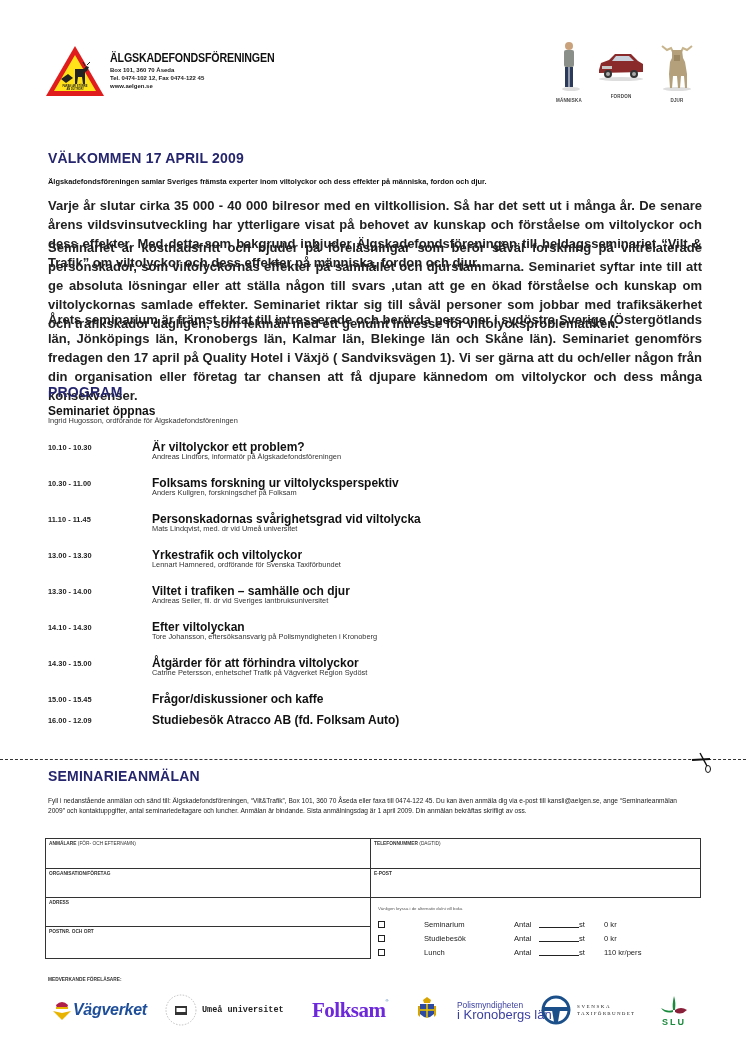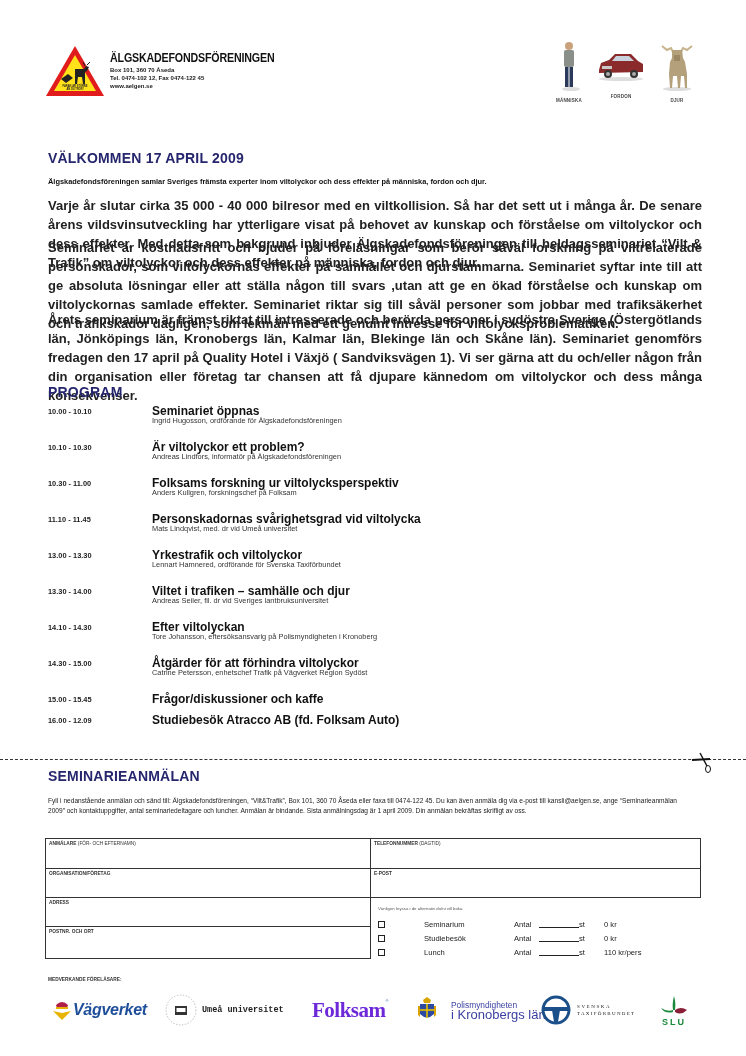--- a/index.html
+++ b/index.html
@@ -110,21 +110,20 @@
 
 <h1 class="abs sec" style="left:48px; top:150px;">VÄLKOMMEN 17 APRIL 2009</h1>
 <div class="abs lead" style="left:48px; top:177px;">Älgskadefondsföreningen samlar Sveriges främsta experter inom viltolyckor och dess effekter på människa, fordon och djur.</div>
 <p class="abs para" style="left:48px; top:196px;">Varje år slutar cirka 35 000 - 40 000 bilresor med en viltkollision. Så har det sett ut i många år. De senare årens vildsvinsutveckling har ytterligare visat på behovet av kunskap och förståelse om viltolyckor och dess effekter. Med detta som bakgrund inbjuder Älgskadefondsföreningen till heldagsseminariet “Vilt &amp; Trafik” om viltolyckor och dess effekter på  människa, fordon och djur.</p>
 <p class="abs para" style="left:48px; top:238px;">Seminariet är kostnadsfritt och bjuder på föreläsningar som berör såväl forskning på viltrelaterade personskador, som viltolyckornas effekter på samhället och djurstammarna. Seminariet syftar inte till att ge absoluta lösningar eller att ställa någon till svars ,utan att ge en ökad förståelse och kunskap om viltolyckornas samlade effekter. Seminariet riktar sig till såväl personer som jobbar med trafiksäkerhet och trafikskador dagligen, som lekmän med ett genuint intresse för viltolycksproblematiken.</p>
 <p class="abs para" style="left:48px; top:310px;"><span>Årets seminarium är främst riktat till intresserade och berörda personer i sydöstra Sverige (Östergötlands län, Jönköpings län, Kronobergs län, Kalmar län, Blekinge län och Skåne län). Seminariet genomförs </span><b>fredagen den 17 april på Quality Hotel i Växjö</b><span> ( Sandviksvägen 1). Vi ser gärna att du och/eller någon från din organisation eller företag tar chansen att få djupare kännedom om viltolyckor och dess många konsekvenser.</span></p>
 
 <h1 class="abs sec" style="left:48px; top:384px;">PROGRAM</h1>
 <div class="abs prog">
   <div class="prog-row">
-    <div class="prog-time">10.00 - 10.10</div>
     <div>
         <div class="prog-title">Seminariet öppnas</div>
         <div class="prog-speaker">Ingrid Hugosson, ordförande för Älgskadefondsföreningen</div>
       </div>
   </div>
   <div class="prog-row">
     <div class="prog-time">10.10 - 10.30</div>
     <div>
         <div class="prog-title">Är viltolyckor ett problem?</div>
         <div class="prog-speaker">Andreas Lindfors, informatör på Älgskadefondsföreningen</div>
@@ -270,21 +269,21 @@
 </div>
 
 <div class="abs partner" style="left:417px;">
   <svg width="20" height="26" viewBox="0 0 20 26">
     <path d="M6 3 L10 0 L14 3 L13 6 L7 6 Z" fill="#d8a400"></path>
     <path d="M3 7 L17 7 L17 17 Q10 24 3 17 Z" fill="#2b4aa0"></path>
     <line x1="10" y1="7" x2="10" y2="21" stroke="#e8c200" stroke-width="1.6"></line>
     <line x1="3" y1="13" x2="17" y2="13" stroke="#e8c200" stroke-width="1.6"></line>
     <path d="M1 9 L3 9 L3 20 L1 18 Z M17 9 L19 9 L19 18 L17 20 Z" fill="#d8a400"></path>
   </svg>
-  <div style="margin-left:14px; line-height:9px;">
+  <div style="margin-left:20px; line-height:9px;">
     <div style="font-size:8.4px; color:#3a3fa0;">Polismyndigheten</div>
     <div style="font-size:13px; color:#3a3fa0;">i Kronobergs län</div>
   </div>
 </div>
 
 <div class="abs partner" style="left:540px;">
   <svg width="32" height="30" viewBox="0 0 32 30">
     <circle cx="16" cy="15" r="13" fill="none" stroke="#1a4f8a" stroke-width="3"></circle>
     <rect x="3" y="12" width="26" height="4" fill="#1a4f8a"></rect>
     <path d="M12 15 L20 15 L18 27 L14 27 Z" fill="#1a4f8a"></path>

